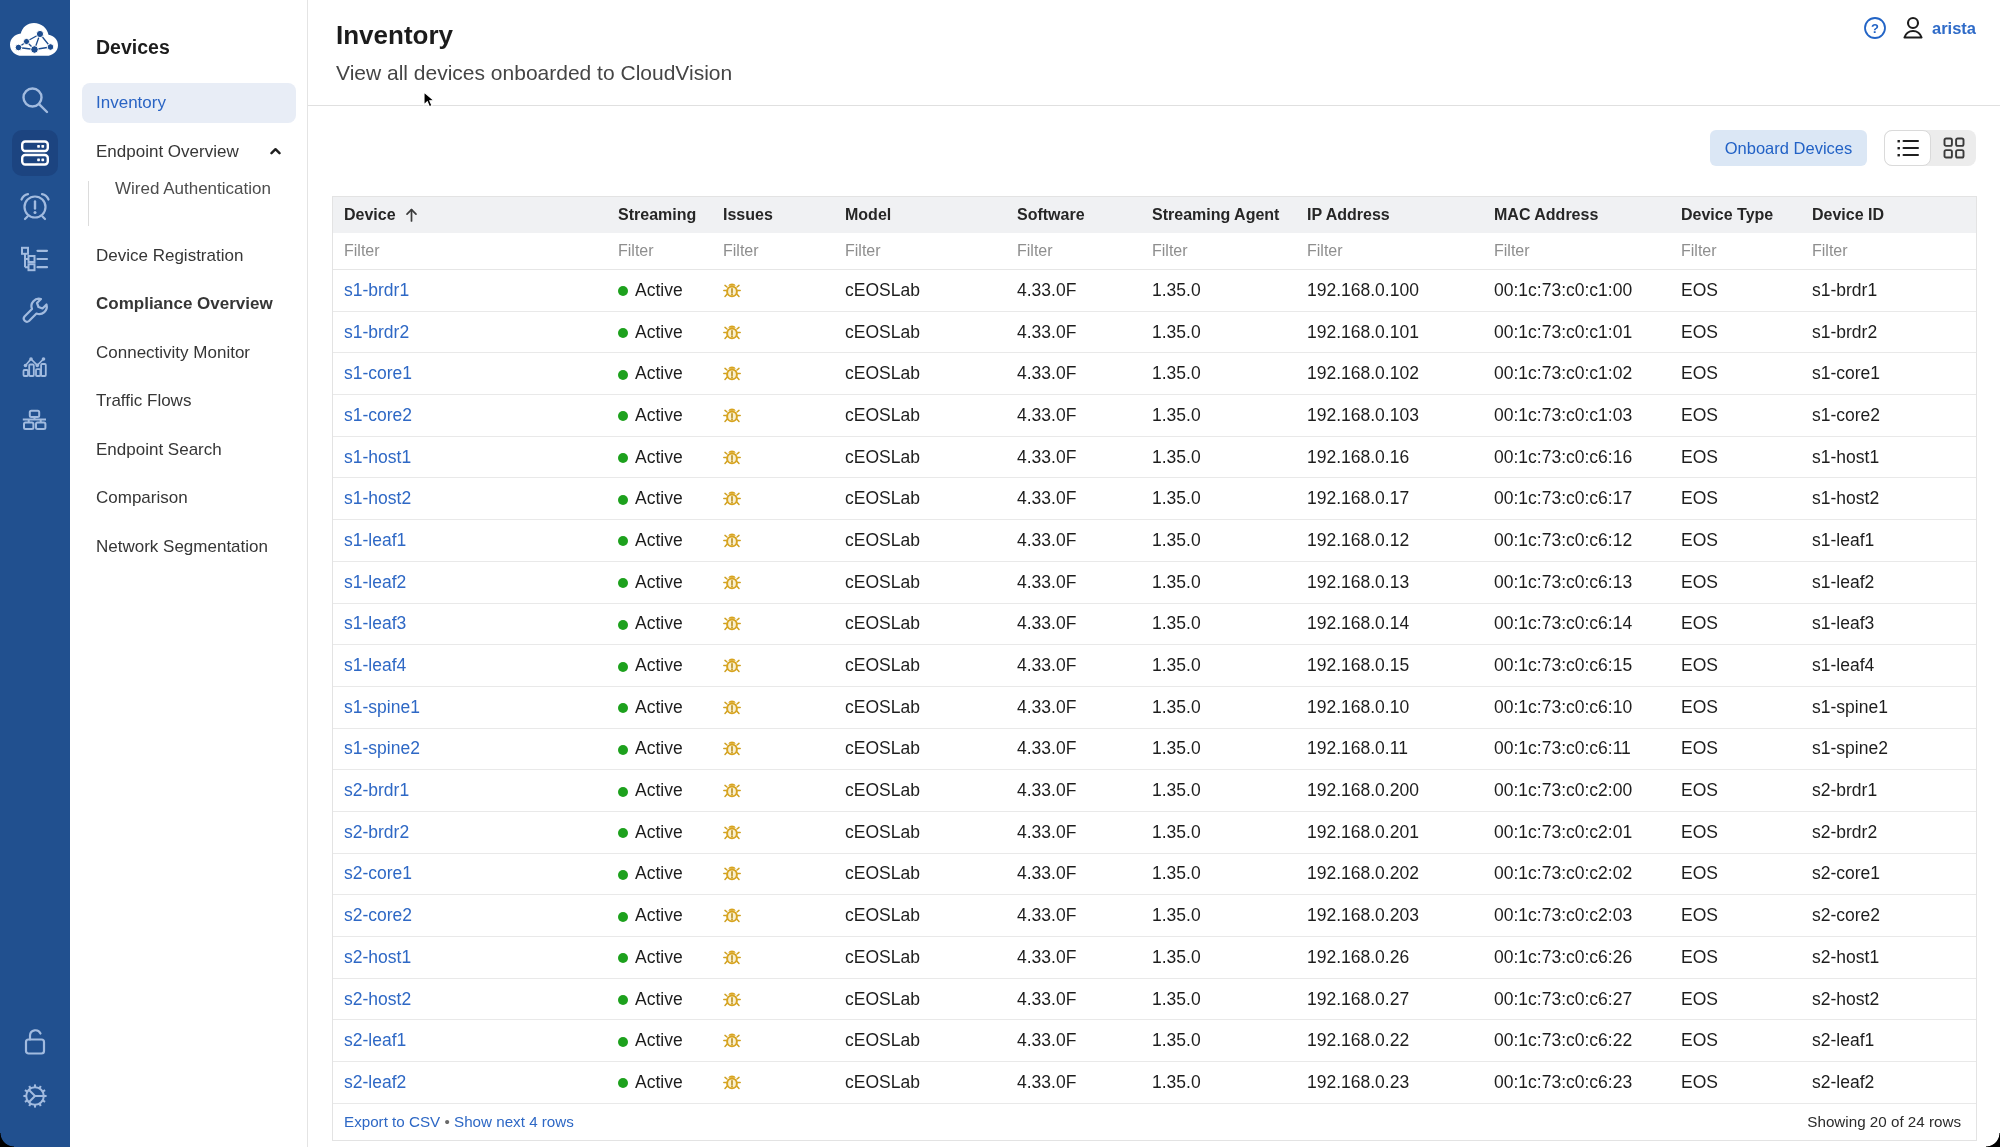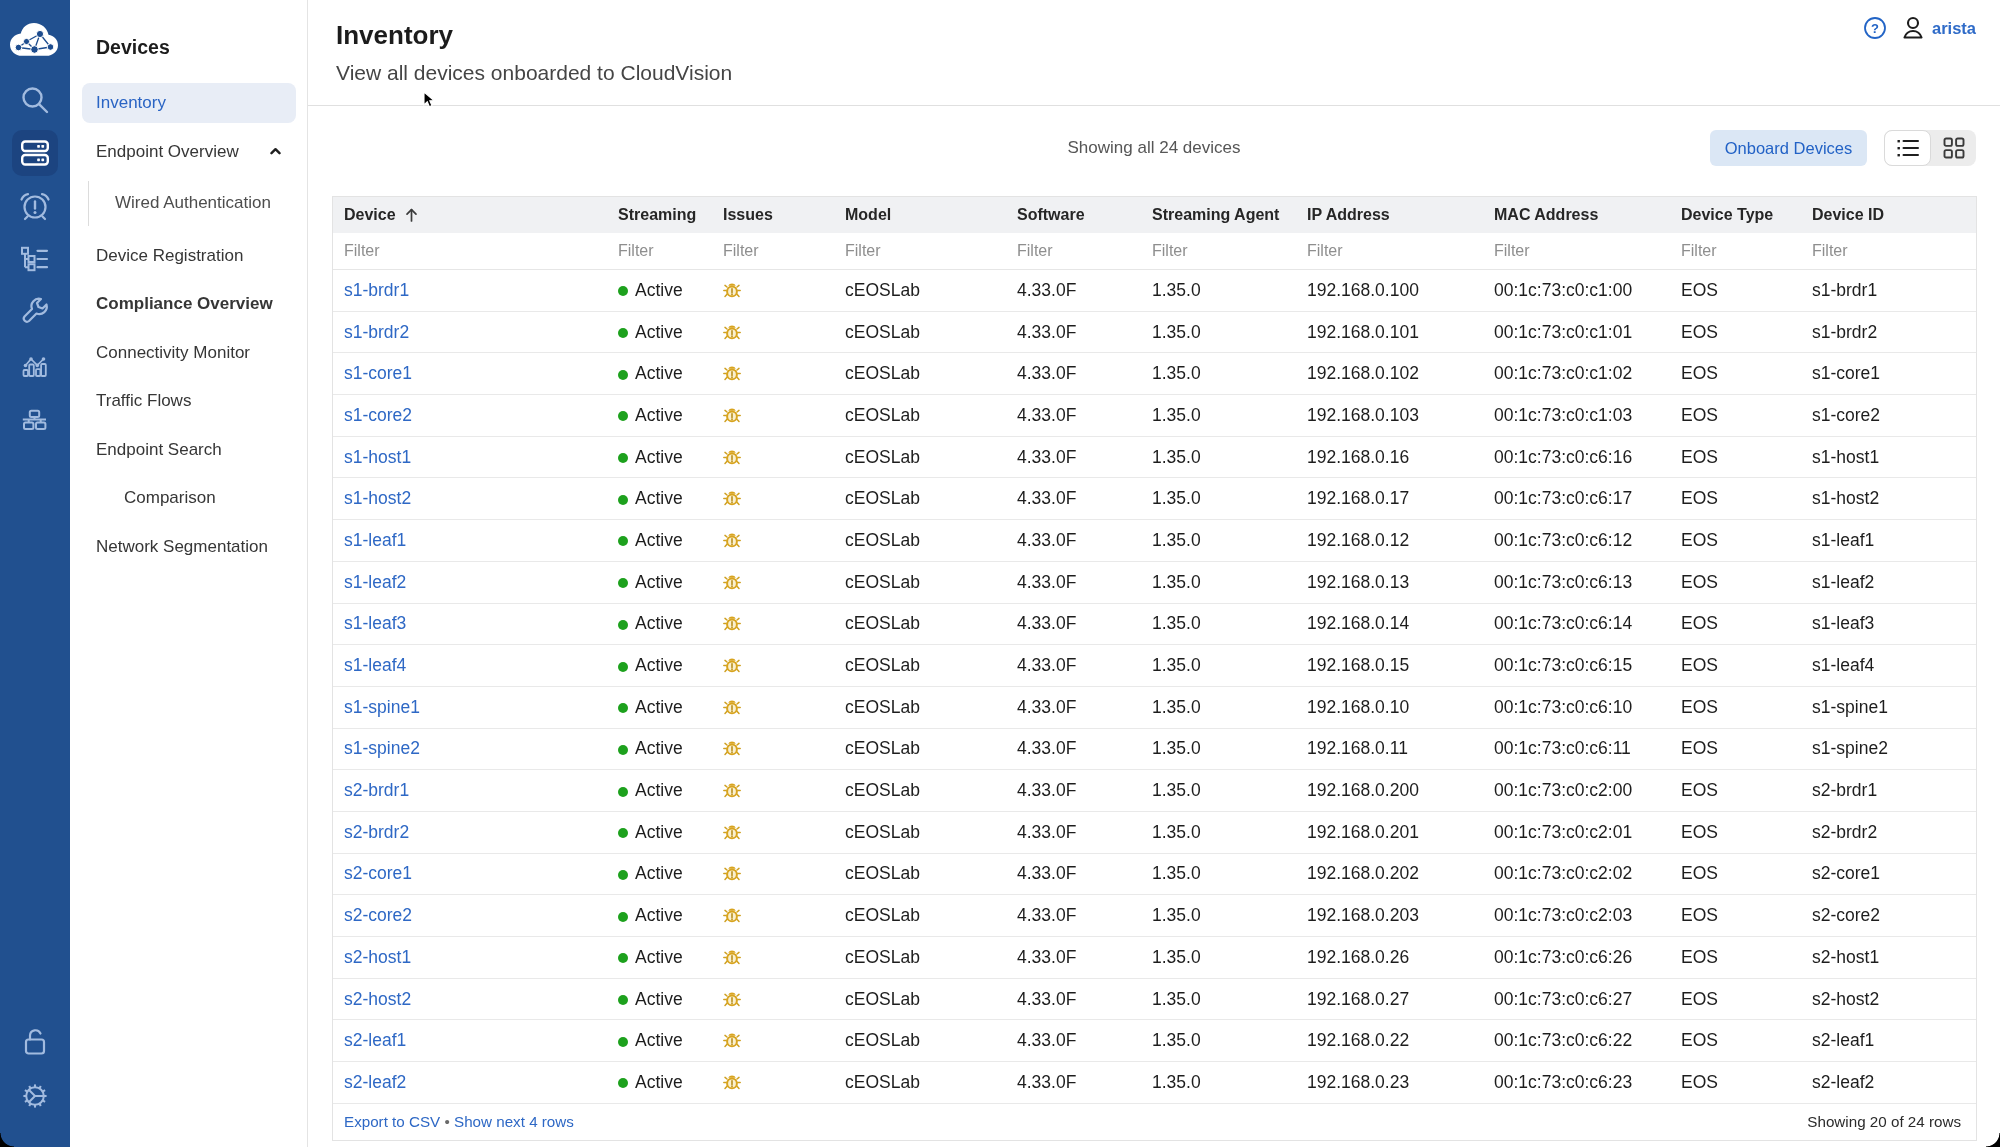--- a/index.html
+++ b/index.html
@@ -186,47 +186,46 @@
 
 <div id="nav">
   <div class="title">Devices</div>
   <div class="pill"></div>
   <div class="item blue" style="top:93px;">Inventory</div>
   <div class="item" style="top:142px;">Endpoint Overview</div>
   <svg class="chev" viewBox="0 0 11 11">
       <path d="M1.5 7.2 L5.5 3.2 L9.5 7.2" stroke="#1f1f1f" stroke-width="2.4" fill="none" stroke-linecap="round" stroke-linejoin="round"></path>
     </svg>
   <div class="vline"></div>
-  <div class="item sub" style="top:193px;">Wired Authentication</div>
+  <div class="item sub" style="top:179px;">Wired Authentication</div>
   <div class="item" style="top:246px;">Device Registration</div>
   <div class="item" style="top:294px;font-weight:bold;">Compliance Overview</div>
   <div class="item" style="top:343px;">Connectivity Monitor</div>
   <div class="item" style="top:391px;">Traffic Flows</div>
   <div class="item" style="top:440px;">Endpoint Search</div>
-  <div class="item" style="top:488px;margin-left:28px;">Comparison</div>
+  <div class="item" style="top:488px;">Comparison</div>
   <div class="item" style="top:537px;">Network Segmentation</div>
 </div>
 
 <div id="main">
   <div id="title">Inventory</div>
   <div id="subtitle">View all devices onboarded to CloudVision</div>
   <div id="hdiv"></div>
   <div id="tr-icons">
     <svg width="24" height="24" viewBox="0 0 24 24" style="left:1555px; top:16px;">
       <circle cx="12" cy="12" r="10" stroke="#2264c6" stroke-width="1.8" fill="none"></circle>
       <text x="12" y="16.6" text-anchor="middle" font-size="13" font-weight="bold" fill="#2264c6" font-family="Liberation Sans">?</text>
     </svg>
     <svg width="26" height="26" viewBox="0 0 26 26" style="left:1592px; top:15px;">
       <circle cx="13" cy="8" r="5" stroke="#1d1d1d" stroke-width="2.1" fill="none"></circle>
       <path d="M4.5 22.5 A8.8 8.8 0 0 1 21.5 22.5 Z" stroke="#1d1d1d" stroke-width="2.1" fill="none" stroke-linejoin="round"></path>
     </svg>
   </div>
   <div id="uname">arista</div>
 
-  <div id="showing">Showing all 24 devices</div>
   <div id="onboard">Onboard Devices</div>
   <div id="toggle">
     <div class="seg1"></div>
     <svg width="22" height="20" viewBox="0 0 22 20" style="left:13px; top:8px;">
       <g stroke="#1f1f1f" stroke-width="2" stroke-linecap="round">
         <line x1="6.5" y1="3" x2="21" y2="3"></line>
         <line x1="6.5" y1="10" x2="21" y2="10"></line>
         <line x1="6.5" y1="17" x2="21" y2="17"></line>
       </g>
       <g fill="#1f1f1f">

